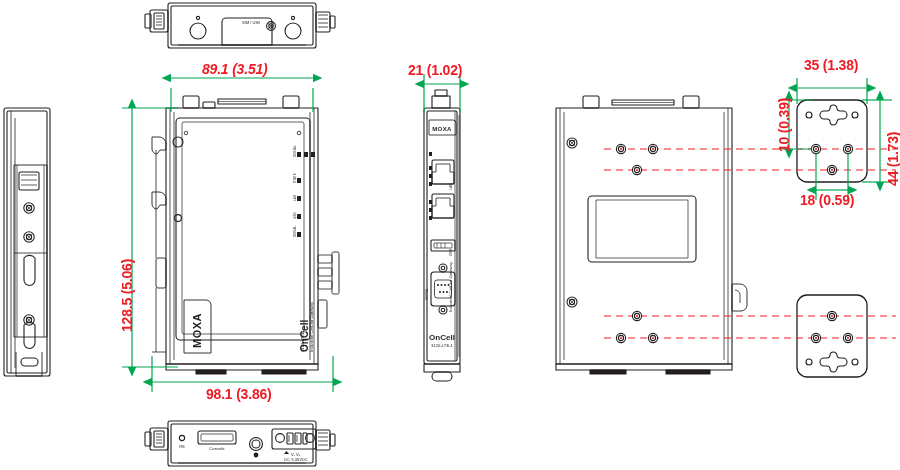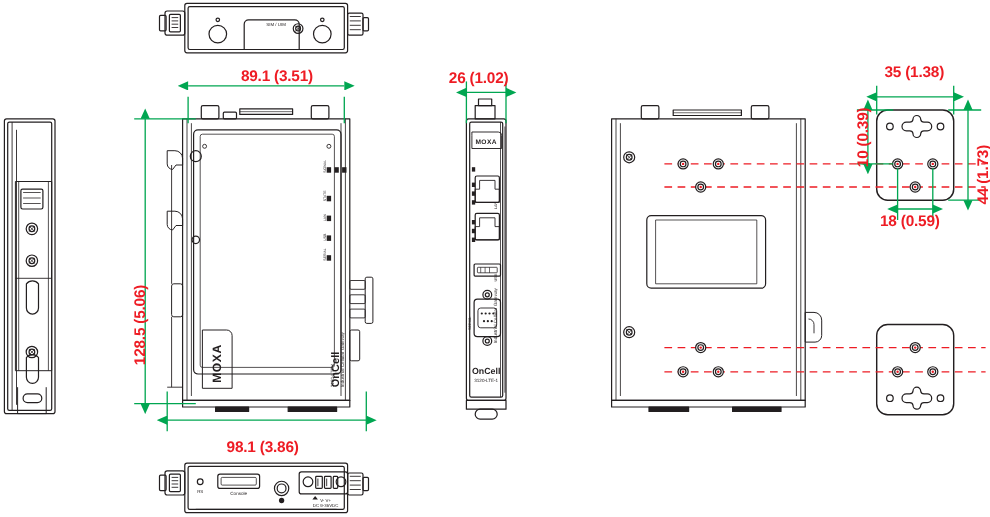--- a/index.html
+++ b/index.html
@@ -356,27 +356,27 @@
     <text transform="translate(296,237) rotate(-90)" font-size="3.2">SERIAL</text>
 
     <text x="182" y="448" font-size="4" text-anchor="middle">RS</text>
     <text x="217" y="450" font-size="4.2" text-anchor="middle">Console</text>
     <text x="296" y="456" font-size="4" text-anchor="middle">V-  V+</text>
     <text x="296" y="461" font-size="4" text-anchor="middle">DC 9-36VDC</text>
     <path d="M284 454 l2.5 -3 l2.5 3 z" fill="#231f20" stroke="none"></path>
   </g>
 </svg>
 
-<div class="dimtext" style="left:219px; top:62px;">89.1 (3.51)</div>
+<div class="dimtext" style="left:202px; top:62px;font-style:italic;">89.1 (3.51)</div>
 
 <div class="dimtext rot90" style="left:120px; top:332px;">128.5 (5.06)</div>
 
-<div class="dimtext" style="left:206px; top:387px;margin-top:12px;">98.1 (3.86)</div>
-
-<div class="dimtext" style="left:408px; top:63px;">26 (1.02)</div>
+<div class="dimtext" style="left:206px; top:387px;">98.1 (3.86)</div>
+
+<div class="dimtext" style="left:408px; top:63px;">21 (1.02)</div>
 
 <div class="dimtext" style="left:804px; top:58px;">35 (1.38)</div>
 
 <div class="dimtext rot90" style="left:777px; top:152px;">10 (0.39)</div>
 
 <div class="dimtext rot90" style="left:886px; top:186px;">44 (1.73)</div>
 
 <div class="dimtext" style="left:800px; top:193px;">18 (0.59)</div>
 
 </div>

